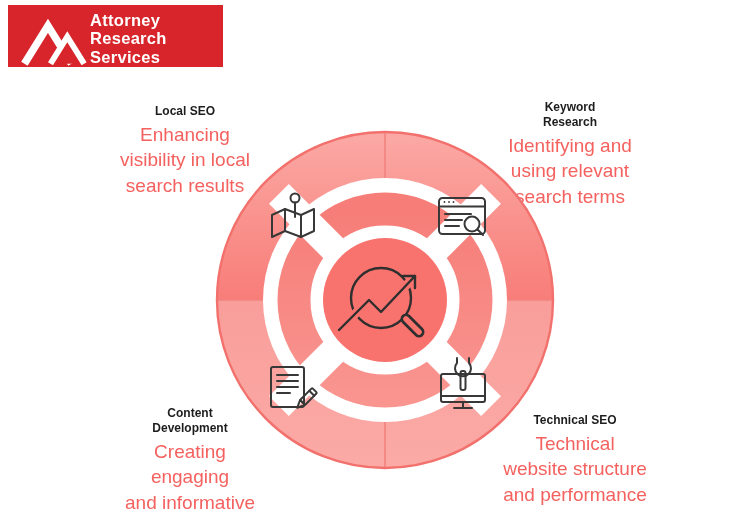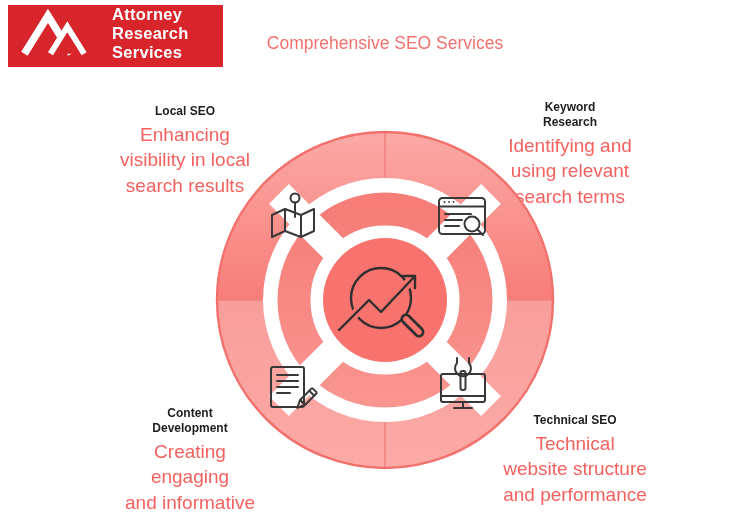--- a/index.html
+++ b/index.html
@@ -1,21 +1,21 @@
 <!DOCTYPE html>
 <html><head>
 <meta charset="utf-8">
 <style>
   html,body{margin:0;padding:0;background:#fff;}
   .stage{position:relative;width:740px;height:515px;background:#ffffff;overflow:hidden;
          font-family:"Liberation Sans", sans-serif;}
 
   
   .brand{position:absolute;left:8px;top:5px;width:215px;height:62px;background:#d7252b;
-         display:flex;align-items:flex-start;gap:22px;padding:0 4px 0 8px;box-sizing:border-box;}
+         display:flex;align-items:flex-end;gap:0;padding:0 4px 0 8px;box-sizing:border-box;}
   .brand-text{color:#ffffff;font-weight:700;font-size:16.5px;line-height:1.14;letter-spacing:.3px;}
   .brand-text span{display:block;}
 
   
   .fig-title{position:absolute;left:205px;top:33px;width:360px;text-align:center;
              color:#f2716e;font-size:17.5px;font-weight:500;}
 
   
   .seg-label{position:absolute;text-align:center;}
   .seg-label h3{margin:0;font-size:12px;font-weight:700;color:#1d1d1d;line-height:1.25;
@@ -39,21 +39,20 @@
       <path d="M10 57 L38 12 L66 57" fill="none" stroke="#ffffff" stroke-width="9"></path>
       <path d="M41 57 L61 25 L81 57" fill="#d7252b" stroke="#ffffff" stroke-width="7"></path>
     </svg>
     <div class="brand-text">
       <span>Attorney</span>
       <span>Research</span>
       <span>Services</span>
     </div>
   </div>
 
-  <div class="fig-title">Comprehensive SEO Services</div>
 
   <div class="seg-label seg-local">
     <h3>Local SEO</h3>
     <p>Enhancing
 visibility in local
 search results</p>
   </div>
   <div class="seg-label seg-content">
     <h3>Content
 Development</h3>

